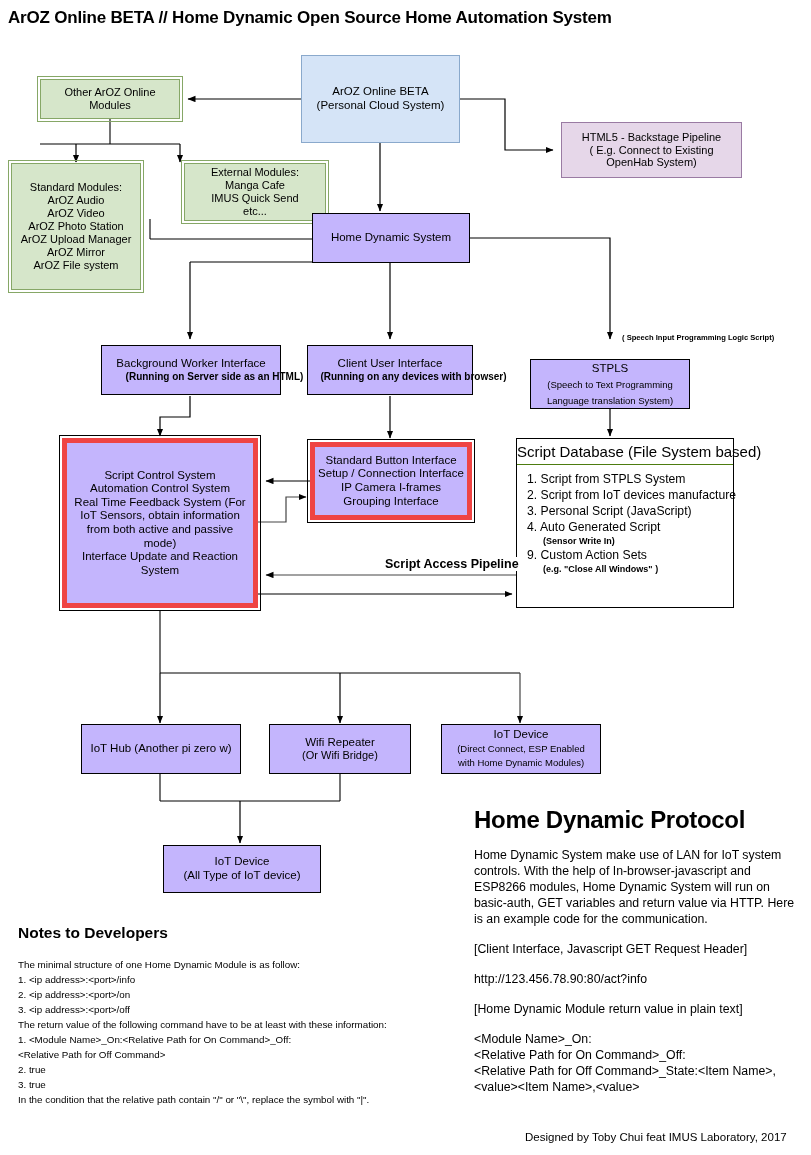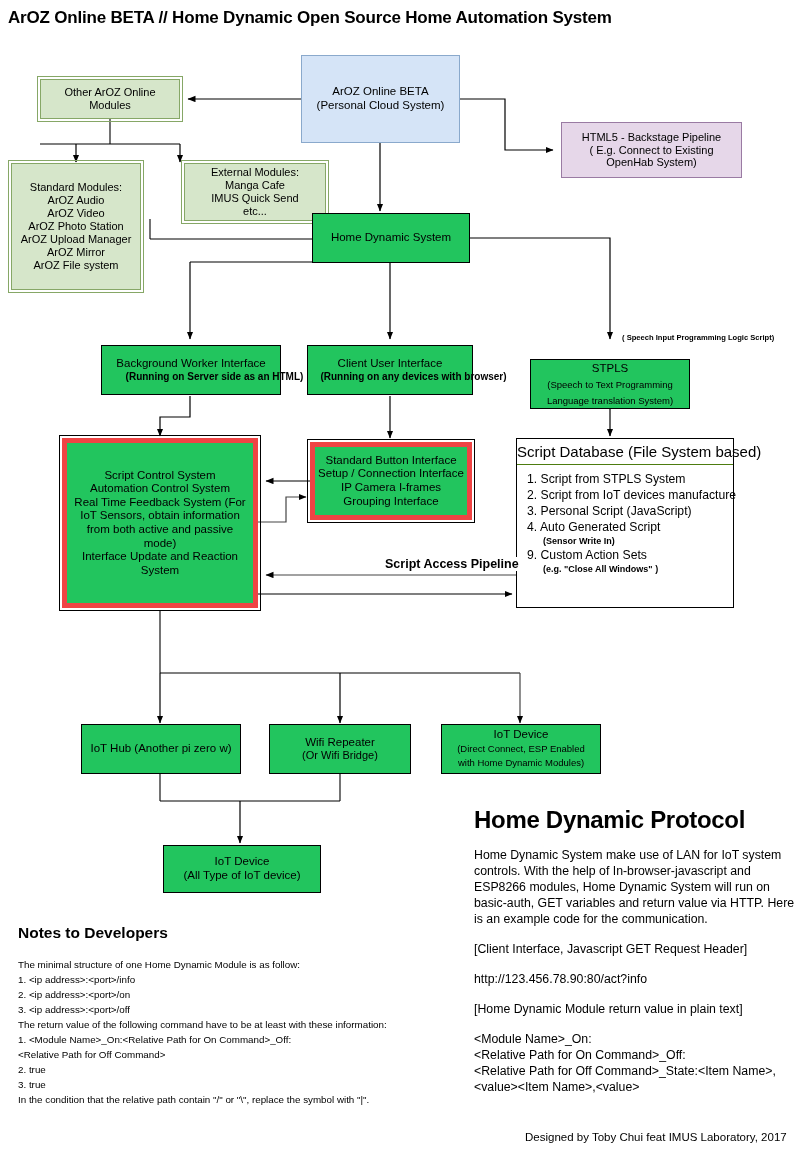--- a/index.html
+++ b/index.html
@@ -27,21 +27,21 @@
   }
   .box {
     position: absolute;
     box-sizing: border-box;
     display: flex;
     flex-direction: column;
     align-items: center;
     justify-content: center;
     text-align: center;
     border: 1px solid #000000;
-    background: #22c55e;
+    background: #c4b5fd;
     line-height: 1.18;
     z-index: 3;
   }
   .box .ln { display: block; white-space: nowrap; }
   .dbl { border: 5px solid #ef4444; outline: 1px solid #000; outline-offset: 2px; }
   .green {
     background: #d6e6ca;
     border: 1px solid #86a766;
   }
   .green.dbl { outline: 1px solid #86a766; }

